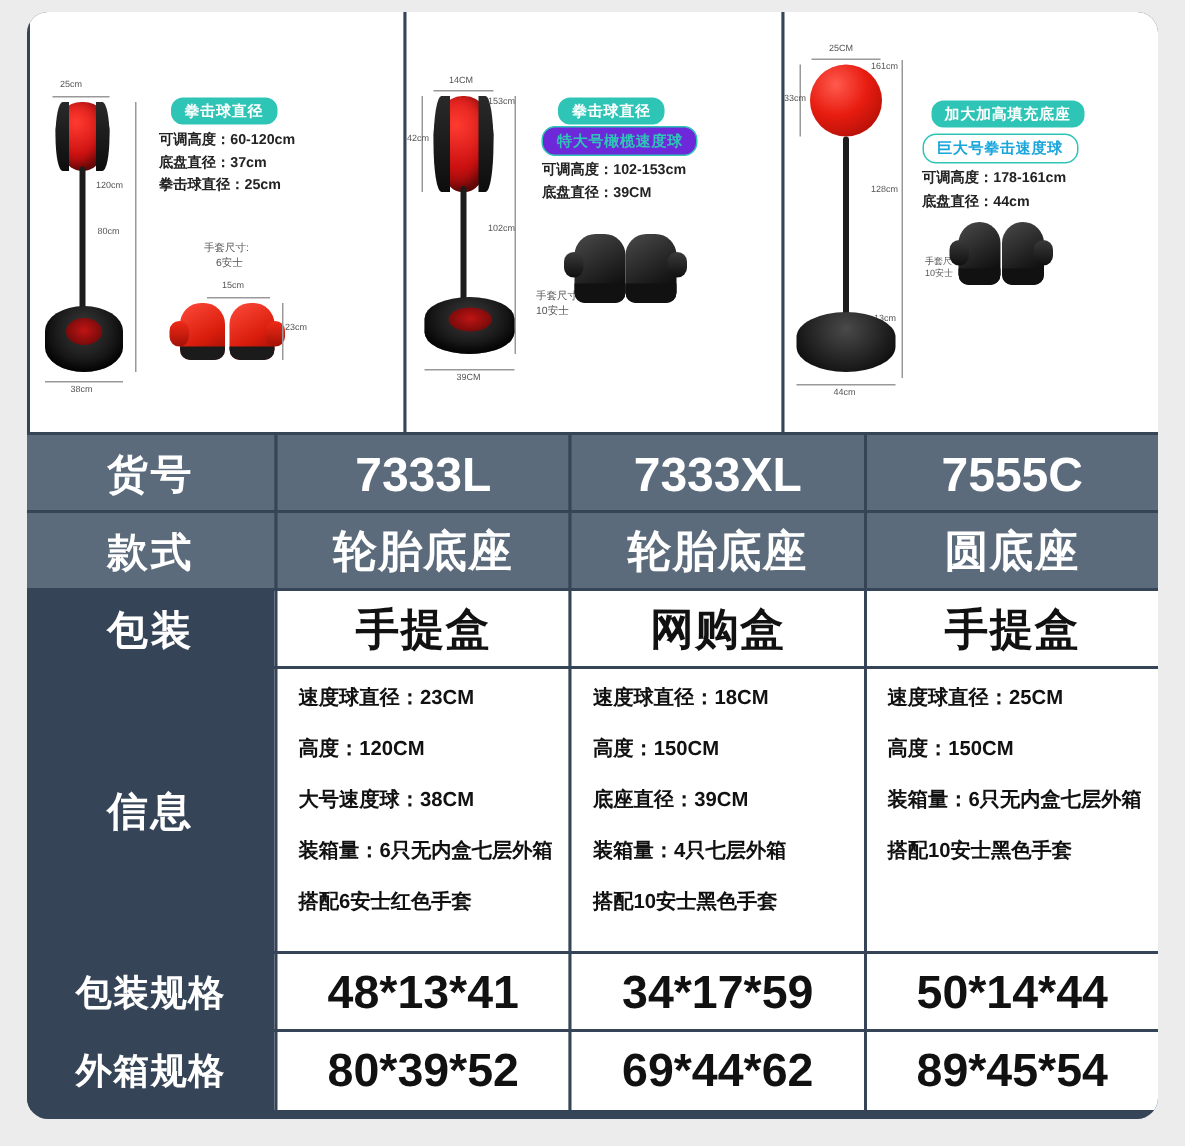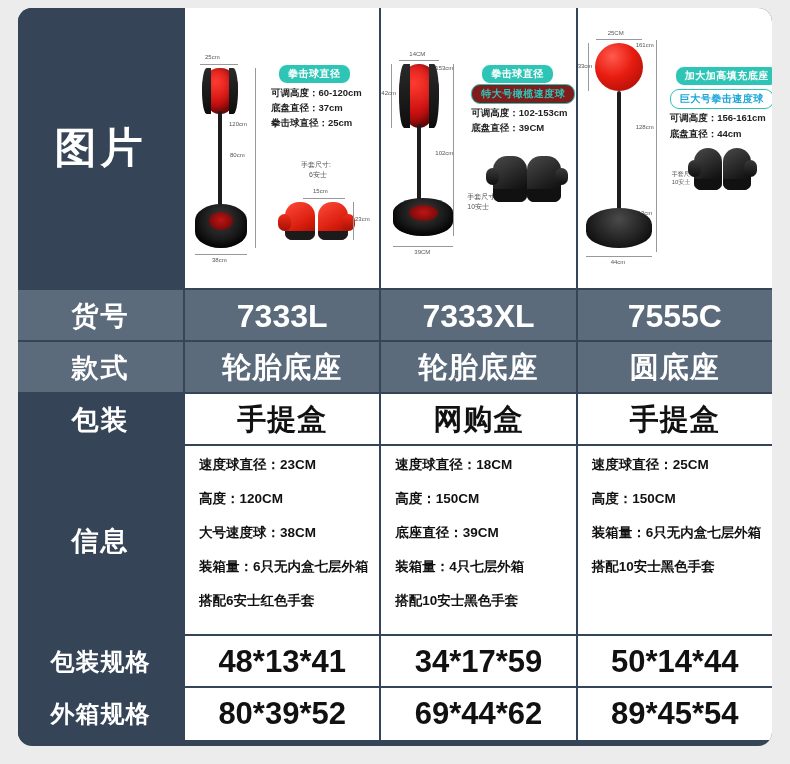--- a/index.html
+++ b/index.html
@@ -69,21 +69,21 @@
 
   
   .prod{position:absolute;inset:0;}
   .badge{
     position:absolute;display:inline-block;
     background:#2ec4b6;color:#ffffff;
     border-radius:9px;padding:2px 9px;
     font-size:10px;font-weight:700;letter-spacing:0.5px;white-space:nowrap;
     border:1.5px solid #ffffff;
   }
-  .badge.b2{background:#7f1d1d;color:#2ec4b6;border:1.5px solid #2ec4b6;}
+  .badge.b2{background:#6d28d9;color:#2ec4b6;border:1.5px solid #2ec4b6;}
   .badge.b3{background:#ffffff;color:#1aa5db;border:1.5px solid #2ec4b6;}
   .spec-line{
     position:absolute;font-size:9.5px;color:#222;font-weight:700;white-space:nowrap;
   }
   .dimtext{position:absolute;font-size:6px;color:#555;white-space:nowrap;}
   .dimline{position:absolute;background:#999;}
 
   
   .pole{position:absolute;background:#1c1c1c;border-radius:2px;}
   .tire{
@@ -133,23 +133,20 @@
   .glove.blk .cuff{background:#111;}
   .gbox{position:absolute;background:#fff;}
 </style>
 </head>
 <body>
 
 <div class="page">
   <div class="table-card">
 
     <div class="row row-images">
-      <div class="label-cell">
-        <span>图片</span>
-      </div>
 
       <div class="data-cell">
         <div class="prod">
 
           <div class="dimtext" style="left:20px;top:46px;">25cm</div>
           <div class="dimline" style="left:15px;top:56px;width:38px;height:1px;"></div>
 
           <div class="teardrop" style="left:17px;top:60px;width:36px;height:46px;">
             <div class="side l"></div>
             <div class="side r"></div>
@@ -240,21 +237,21 @@
           <div class="dimtext" style="left:58px;top:34px;">161cm</div>
           <div class="dimtext" style="left:58px;top:116px;">128cm</div>
           <div class="dimtext" style="left:60px;top:202px;">13cm</div>
 
           <div class="rounddisc" style="left:8px;top:200px;width:66px;height:40px;"></div>
           <div class="dimline" style="left:8px;top:248px;width:66px;height:1px;"></div>
           <div class="dimtext" style="left:33px;top:251px;">44cm</div>
 
           <div class="badge" style="left:97px;top:58px;">加大加高填充底座</div>
           <div class="badge b3" style="left:92px;top:81px;">巨大号拳击速度球</div>
-          <div class="spec-line" style="left:92px;top:104px;">可调高度：156-161cm</div>
+          <div class="spec-line" style="left:92px;top:104px;">可调高度：178-161cm</div>
           <div class="spec-line" style="left:92px;top:120px;">底盘直径：44cm</div>
 
           <div class="gbox" style="left:90px;top:134px;width:90px;height:66px;"></div>
           <div class="dimtext" style="left:94px;top:162px;font-size:6px;">手套尺寸:</div>
           <div class="dimtext" style="left:94px;top:170px;font-size:6px;">10安士</div>
           <div class="glove blk" style="left:116px;top:140px;width:28px;height:42px;">
             <div class="thumb" style="left:-6px;"></div>
             <div class="cuff" style="height:11px;"></div>
           </div>
           <div class="glove blk" style="left:145px;top:140px;width:28px;height:42px;">

